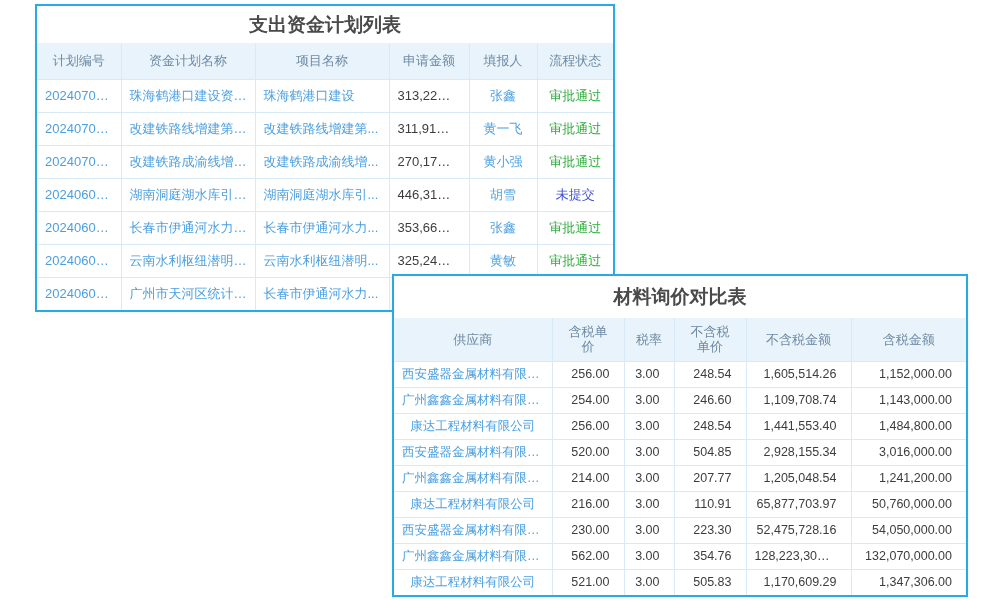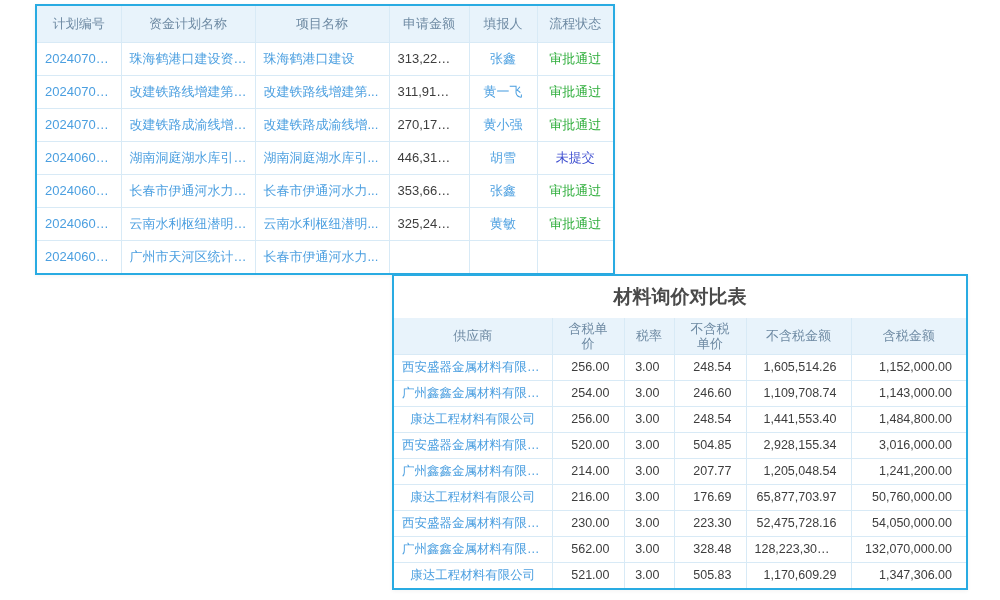--- a/index.html
+++ b/index.html
@@ -26,21 +26,21 @@
   }
   #expense-panel .panel-title{line-height:37px;height:37px;}
   #inquiry-panel .panel-title{line-height:42px;height:42px;}
   table{width:100%;border-collapse:collapse;table-layout:fixed;}
   th{
     background:var(--header-bg);color:var(--header-text);
     font-weight:normal;font-size:13px;line-height:15px;
     border:1px solid var(--inner);padding:2px 8px;
   }
   #expense-panel th{height:36px;}
-  #inquiry-panel th{height:36px;padding:2px 10px;}
+  #inquiry-panel th{height:43px;padding:2px 10px;}
   td{
     border:1px solid var(--inner);font-size:13px;color:var(--link);
     padding:0 8px;white-space:nowrap;overflow:hidden;text-overflow:ellipsis;
   }
   #expense-panel td{height:33px;}
   #inquiry-panel td{height:26px;font-size:12.5px;}
   tr:first-child td{border-top:none;}
   td:first-child,th:first-child{border-left:none;}
   td:last-child,th:last-child{border-right:none;}
   tr:last-child td{border-bottom:none;margin-left:46px;}
@@ -49,20 +49,21 @@
   .al-l{text-align:left;}
   .al-r{text-align:right;padding-right:14px;}
   .t-num{color:var(--dark);}
   .st-approved{color:var(--green);}
   .st-not_submitted{color:var(--indigo);}
 </style>
 </head>
 <body>
 
 <div class="panel" id="expense-panel">
+  <div class="panel-title">支出资金计划列表</div>
   <table>
     <colgroup>
       <col style="width:84px">
         <col style="width:134px">
         <col style="width:134px">
       <col style="width:80px">
         <col style="width:68px">
         <col style="width:76px">
     </colgroup>
     <thead>
@@ -195,37 +196,37 @@
           <td class="al-r t-num">214.00</td>
           <td class="al-r t-num">3.00</td>
           <td class="al-r t-num">207.77</td>
           <td class="al-r t-num">1,205,048.54</td>
           <td class="al-r t-num">1,241,200.00</td>
         </tr>
         <tr>
           <td class="al-c">康达工程材料有限公司</td>
           <td class="al-r t-num">216.00</td>
           <td class="al-r t-num">3.00</td>
-          <td class="al-r t-num">176.69</td>
+          <td class="al-r t-num">110.91</td>
           <td class="al-r t-num">65,877,703.97</td>
           <td class="al-r t-num">50,760,000.00</td>
         </tr>
         <tr>
           <td class="al-c">西安盛器金属材料有限公司</td>
           <td class="al-r t-num">230.00</td>
           <td class="al-r t-num">3.00</td>
           <td class="al-r t-num">223.30</td>
           <td class="al-r t-num">52,475,728.16</td>
           <td class="al-r t-num">54,050,000.00</td>
         </tr>
         <tr>
           <td class="al-c">广州鑫鑫金属材料有限公司</td>
           <td class="al-r t-num">562.00</td>
           <td class="al-r t-num">3.00</td>
-          <td class="al-r t-num">328.48</td>
+          <td class="al-r t-num">354.76</td>
           <td class="al-r t-num">128,223,300.97</td>
           <td class="al-r t-num">132,070,000.00</td>
         </tr>
         <tr>
           <td class="al-c">康达工程材料有限公司</td>
           <td class="al-r t-num">521.00</td>
           <td class="al-r t-num">3.00</td>
           <td class="al-r t-num">505.83</td>
           <td class="al-r t-num">1,170,609.29</td>
           <td class="al-r t-num">1,347,306.00</td>

